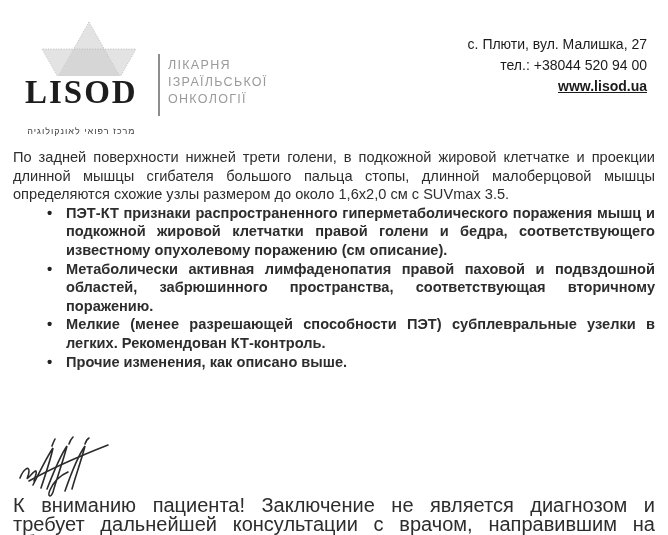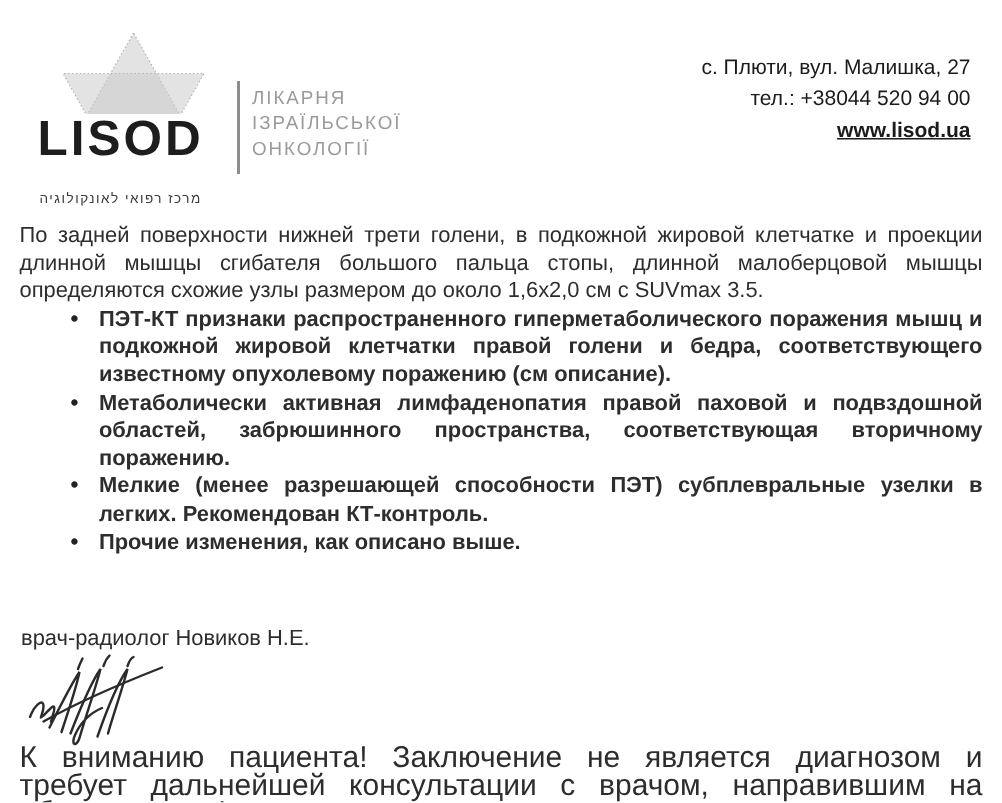--- a/index.html
+++ b/index.html
@@ -13,21 +13,21 @@
   }
   
   .header{position:absolute;top:0;left:0;right:0;height:145px;}
   .star-wrap{position:absolute;left:33px;top:20px;width:112px;height:114px;}
   .logo-box{
     position:absolute;left:20px;top:76px;
     background:#fff;padding:1px 5px 0 5px;text-align:center;
   }
   .logo-word{
     font-size:33px;font-weight:700;letter-spacing:2px;
-    color:#1d1d1d;line-height:30px;
+    color:#1d1d1d;line-height:30px;font-family:Liberation Serif, serif;
   }
   .logo-hebrew{
     display:block;font-size:9px;color:#3a3a3a;letter-spacing:1px;
     margin-top:19px;line-height:10px;
   }
   .logo-divider{
     position:absolute;left:158px;top:54px;width:2px;height:62px;background:#8d8d8d;
   }
   .tagline{
     position:absolute;left:168px;top:57px;
@@ -113,21 +113,20 @@
 
 
     <ul class="conclusion-list">
       <li>ПЭТ-КТ признаки распространенного гиперметаболического поражения мышц и подкожной жировой клетчатки  правой голени и бедра, соответствующего  известному опухолевому поражению (см описание).</li>
       <li>Метаболически активная лимфаденопатия правой паховой и подвздошной областей, забрюшинного пространства, соответствующая вторичному поражению.</li>
       <li>Мелкие (менее разрешающей способности ПЭТ) субплевральные узелки в легких. Рекомендован КТ-контроль.</li>
       <li>Прочие изменения, как описано выше.</li>
     </ul>
   </div>
 
-  <div class="doctor-line">врач-радиолог Новиков Н.Е.</div>
 
   <div class="signature">
     <svg width="112" height="64" viewBox="0 0 112 64" aria-hidden="true">
       <g fill="none" stroke="#2b2b2b" stroke-width="1.6" stroke-linecap="round">
         <path d="M36,10 C37,7 38,5 39,3"></path>
         <path d="M53,8 C54,5 55,3 57,1"></path>
         <path d="M69,8 C70,5 71,3 73,2"></path>
         <path d="M4,42 C7,34 13,29 13,35 C13,40 9,45 13,41 C18,36 21,32 20,38 L18,45"></path>
         <path d="M17,49 C24,35 32,19 37,12 C35,22 29,40 25,52"></path>
         <path d="M31,53 C38,35 46,17 51,10 C48,22 41,42 37,56 C35,62 31,61 34,54 C38,45 45,39 52,36"></path>

